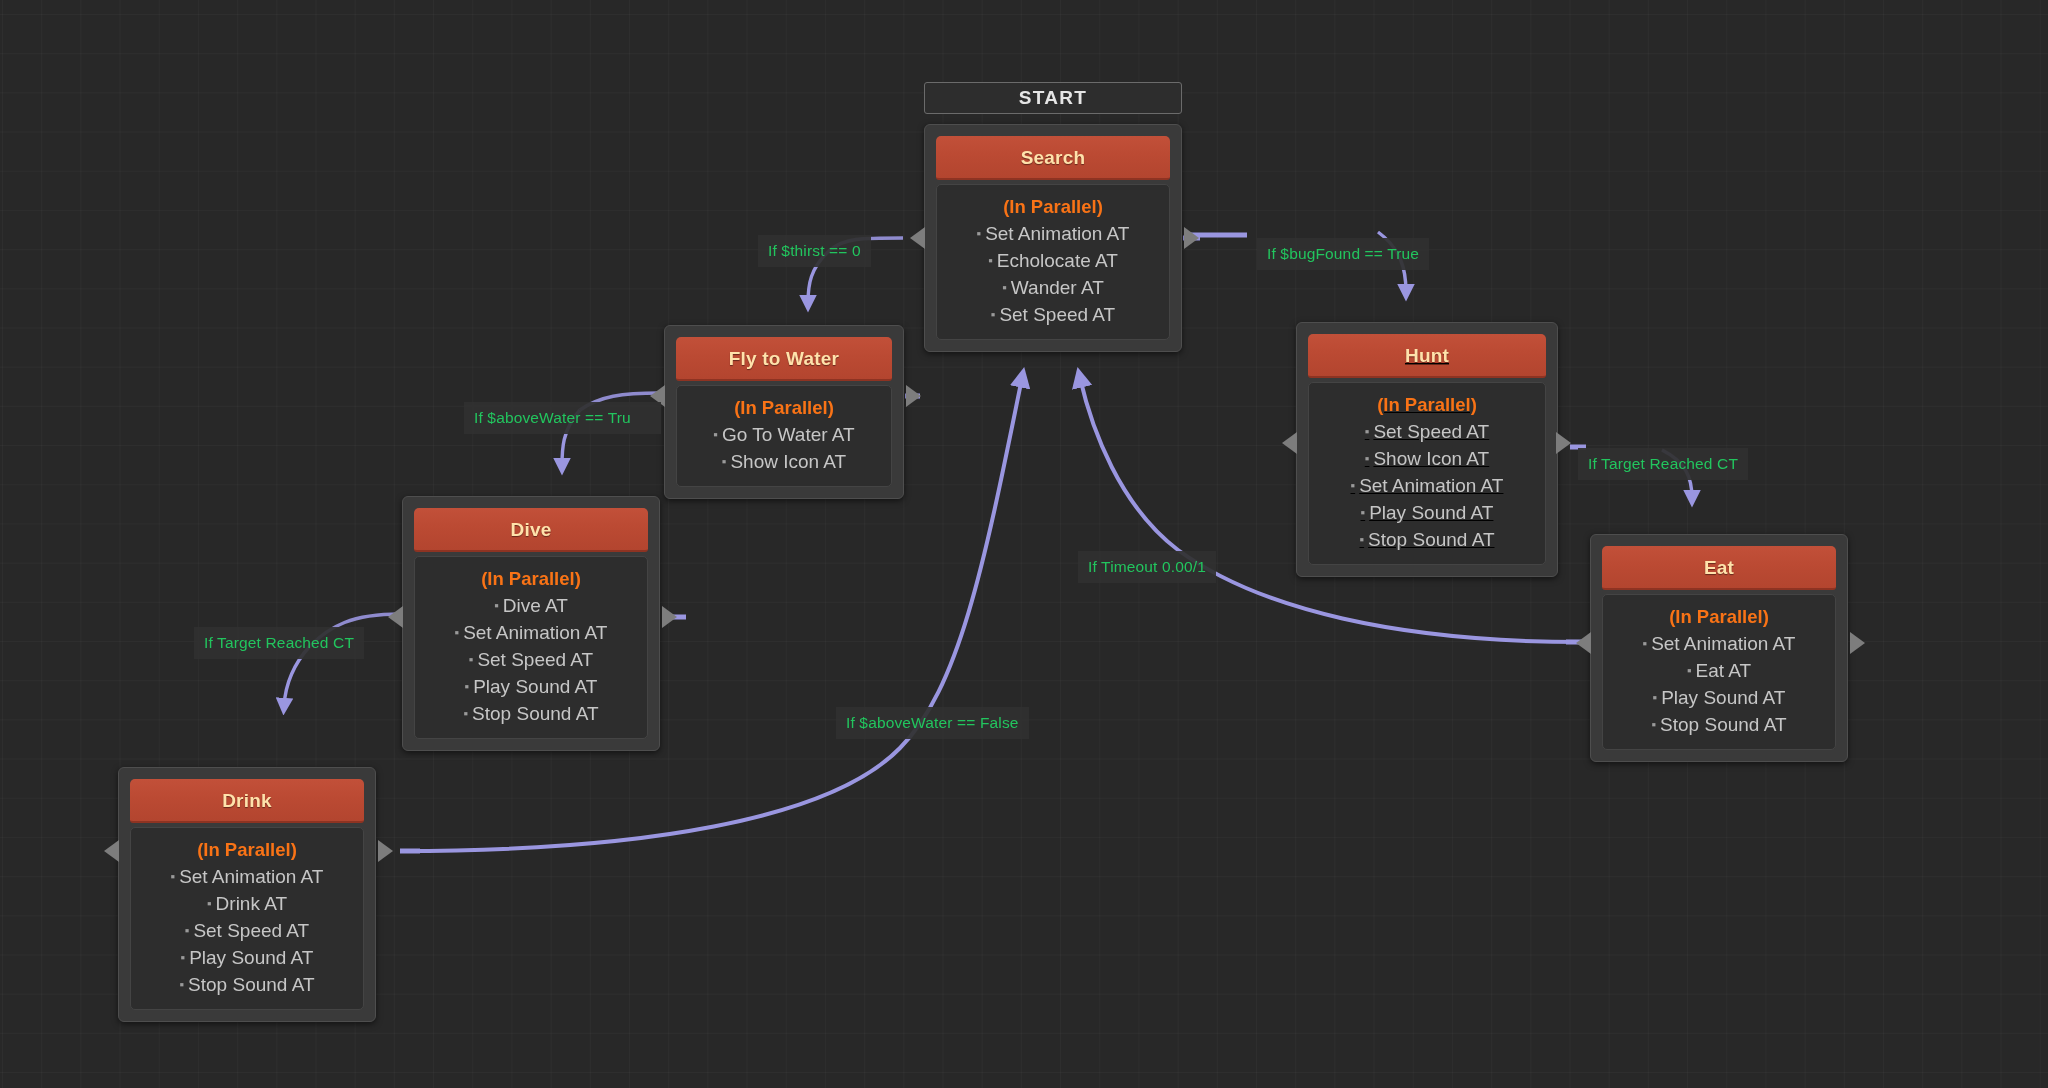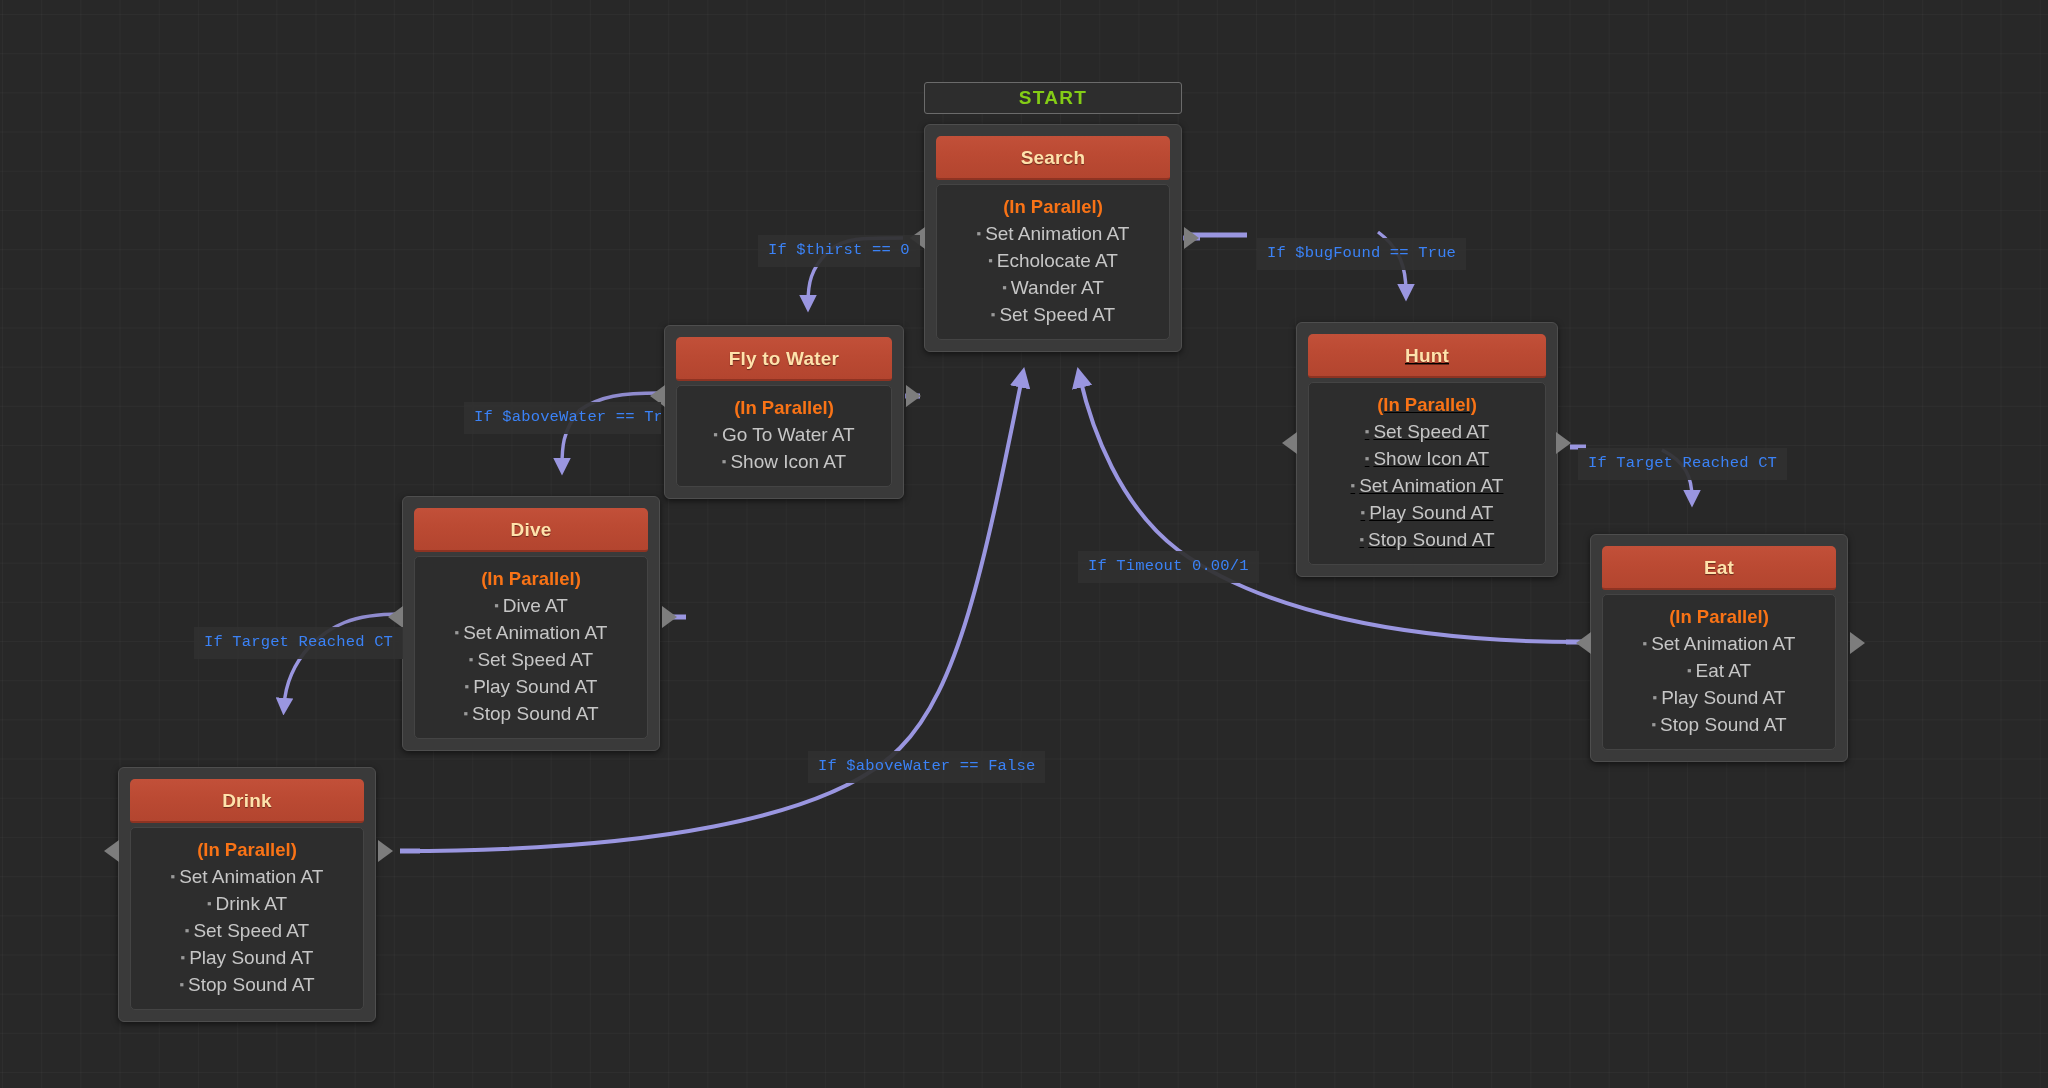--- a/index.html
+++ b/index.html
@@ -94,21 +94,21 @@
     margin-right: 4px;
   }
 
   
   .start-badge {
     position: absolute;
     box-sizing: border-box;
     background: #2d2d2d;
     border: 1px solid #6b6b6b;
     border-radius: 3px;
-    color: #84cc16;
+    color: #e5e5e5;
     font-size: 19px;
     font-weight: bold;
     letter-spacing: 1.3px;
     text-align: center;
     line-height: 30px;
     height: 32px;
   }
 
   
   .conn {
@@ -118,27 +118,26 @@
     border-bottom: 11px solid transparent;
   }
   .conn.left  { border-right: 15px solid #7d7d7d; }
   .conn.right { border-left: 15px solid #7d7d7d; }
 
   
   .edge-label {
     position: absolute;
     box-sizing: border-box;
     background: rgba(48,48,48,0.93);
-    color: #3b82f6;
+    color: #22c55e;
     font-size: 15.5px;
     line-height: 17px;
     padding: 7px 10px 8px 10px;
     white-space: nowrap;
     letter-spacing: 0.15px;
-    font-family: Liberation Mono, monospace;
   }
   .edge-label.clip {
     overflow: hidden;
     text-overflow: clip;
   }
 </style>
 </head>
 <body>
 
 <div id="canvas">
@@ -284,15 +283,15 @@
   <div class="edge-label" style="left:1257px; top:238px;">If $bugFound == True</div>
 
   <div class="edge-label clip" style="left:464px; top:402px; width:197px;">If $aboveWater == Tru</div>
 
   <div class="edge-label" style="left:1578px; top:448px;">If Target Reached CT</div>
 
   <div class="edge-label" style="left:1078px; top:551px;">If Timeout 0.00/1</div>
 
   <div class="edge-label" style="left:194px; top:627px;">If Target Reached CT</div>
 
-  <div class="edge-label" style="left:808px; top:707px;margin-top:44px;">If $aboveWater == False</div>
+  <div class="edge-label" style="left:836px; top:707px;">If $aboveWater == False</div>
 
 </div>
 
 </body></html>

